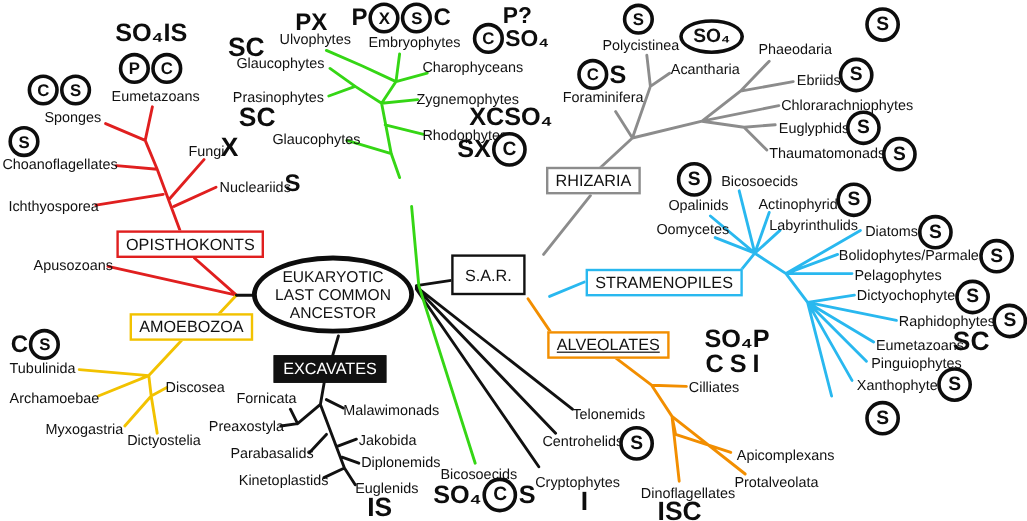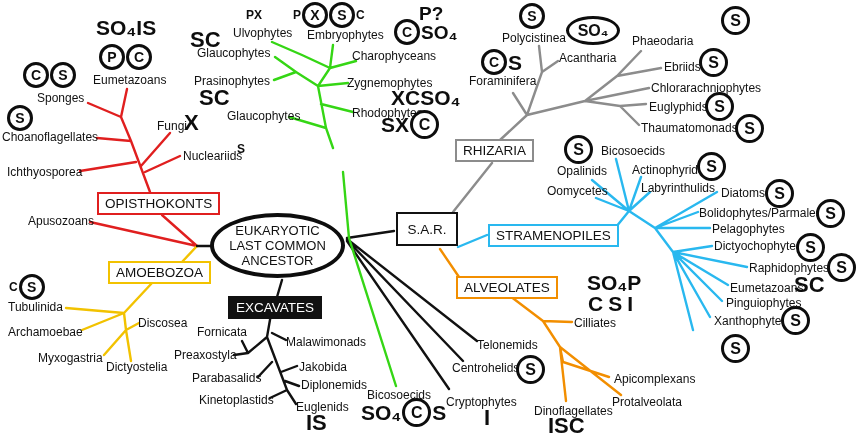--- a/index.html
+++ b/index.html
@@ -1,21 +1,21 @@
 <!DOCTYPE html>
 <html><head>
 <meta charset="utf-8">
 <style>
   html,body{margin:0;padding:0;background:#fff}
   #canvas{position:relative;width:856px;height:434px;background:#fff;overflow:hidden;
           font-family:"Liberation Sans","DejaVu Sans",sans-serif;color:#111}
   #branches{position:absolute;left:0;top:0;width:856px;height:434px}
   .t{position:absolute;font-size:12px;line-height:1.05;white-space:nowrap;color:#111}
   .mk{position:absolute;font-weight:bold;color:#0d0d0d;white-space:nowrap;line-height:1}
-  .f20{font-size:12px}.f21{font-size:21px}.f22{font-size:22px}.f19{font-size:19px}
+  .f20{font-size:20px}.f21{font-size:21px}.f22{font-size:22px}.f19{font-size:19px}
   .sp{letter-spacing:5px}
   .row{position:absolute;display:flex;align-items:center;gap:1px;white-space:nowrap}
   .circ{box-sizing:border-box;display:inline-flex;align-items:center;justify-content:center;
         border:3.5px solid #0d0d0d;border-radius:50%;background:#fff;font-weight:bold;color:#0d0d0d}
   .c26{width:26px;height:26px;font-size:14px}
   .c29{width:29px;height:29px;font-size:16px}
   .ovalmark{box-sizing:border-box;display:inline-flex;align-items:center;justify-content:center;
         border:3.5px solid #0d0d0d;border-radius:50%;background:#fff;font-weight:bold;font-size:16px;
         width:54px;height:29px}
   .box{position:absolute;box-sizing:border-box;background:#fff;border:2.5px solid #111;
@@ -39,23 +39,23 @@
     <path fill="none" stroke-width="2.4" stroke-linecap="round" d="M333,148 L326,128 L318,86 L330,68 L333,45 M326,128 L289,117 M321,104 L353,112 M318,86 L348,83 M318,86 L296,72 M296,72 L274,80 M296,72 L275,57 M330,68 L302,55 L272,42 M330,68 L356,61 M343,172 L349,238 M349,238 L396,386" stroke="#35d615"></path>
     <path fill="none" stroke-width="2.4" stroke-linecap="round" d="M492,163 L453,212 M500,140 L527,115 M527,115 L513,93 M527,115 L542,72 M542,72 L539,46 M542,72 L558,61 M527,115 L585,101 M585,101 L617,76 L641,51 M617,76 L661,68 M585,101 L649,88 M585,101 L620,106 L646,104 M620,106 L639,125" stroke="#8c8c8c"></path>
     <path fill="none" stroke-width="2.4" stroke-linecap="round" d="M458,247 L487,235 M616,227 L629,211 M629,211 L596,198 M629,211 L592,180 M629,211 L616,159 M629,211 L641,177 M629,211 L650,192 M629,211 L655,228 M655,228 L717,192 M655,228 L698,212 M655,228 L710,228 M655,228 L673,252 M673,252 L712,246 M673,252 L747,267 M673,252 L728,285 M673,252 L722,301 M673,252 L710,317 M673,252 L693,330" stroke="#29b8ef"></path>
     <path fill="none" stroke-width="2.4" stroke-linecap="round" d="M440,249 L459,277 M510,296 L543,321 M543,321 L572,322 M543,321 L560,347 M560,347 L566,401 M560,347 L563,362 L609,377 M560,347 L621,395" stroke="#f28e00"></path>
   </svg>
 
   <div class="box" style="left: 97px; top: 192px; border-color: rgb(224, 31, 31);">OPISTHOKONTS</div>
   <div class="box" style="left: 108px; top: 261px; border-color: rgb(242, 194, 0);">AMOEBOZOA</div>
   <div class="box filled" style="left: 228px; top: 296px; border-color: rgb(17, 17, 17); background: rgb(17, 17, 17);">EXCAVATES</div>
   <div class="box" style="left: 455px; top: 139px; border-color: rgb(140, 140, 140);">RHIZARIA</div>
-  <div class="box" id="sar-box" style="left: 396px; top: 212px; border-color: rgb(17, 17, 17);">S.A.R.</div>
+  <div class="box" id="sar-box" style="left: 376px; top: 212px; border-color: rgb(17, 17, 17);">S.A.R.</div>
   <div class="box" style="left: 488px; top: 224px; border-color: rgb(41, 184, 239);">STRAMENOPILES</div>
-  <div class="box" style="left: 456px; top: 276px; border-color: rgb(242, 142, 0);">ALVEOLATES</div>
+  <div class="box" style="left: 456px; top: 276px; border-color: rgb(242, 142, 0); text-decoration: underline;">ALVEOLATES</div>
 
   <div id="root-oval" style="left:210px;top:213px;width:135px;height:65px">
     <span>EUKARYOTIC</span>
     <span>LAST COMMON</span>
     <span>ANCESTOR</span>
   </div>
 
   <div class="mk f21" style="left:96px;top:17px">SO₄IS</div>
   <div class="row" style="left:99px;top:44px">
     <span class="circ c26">P</span>

